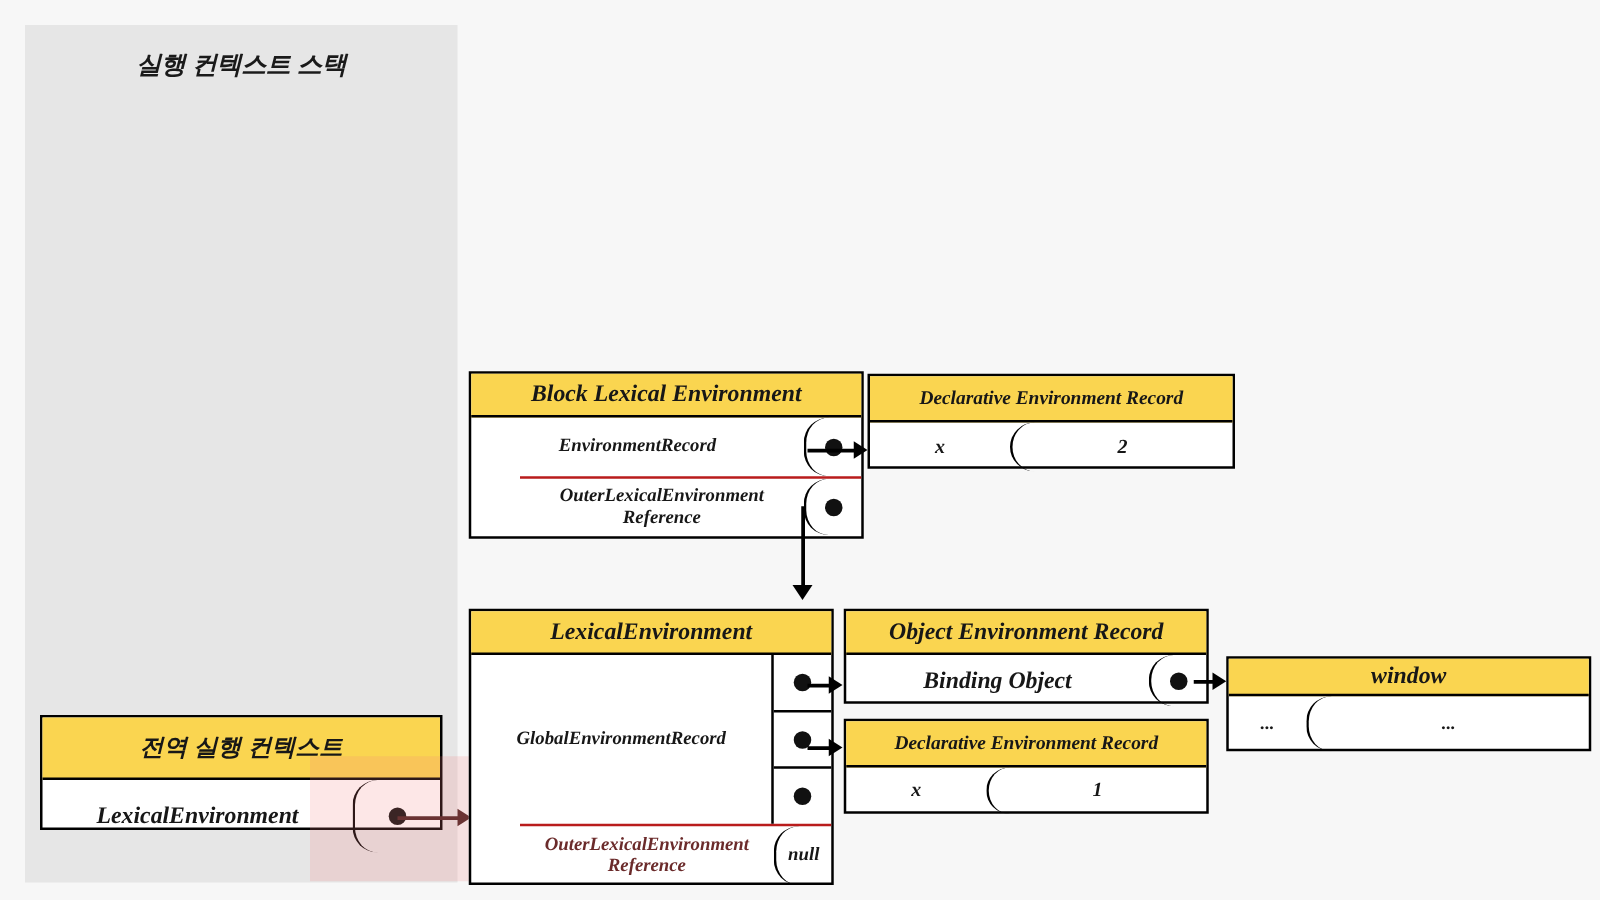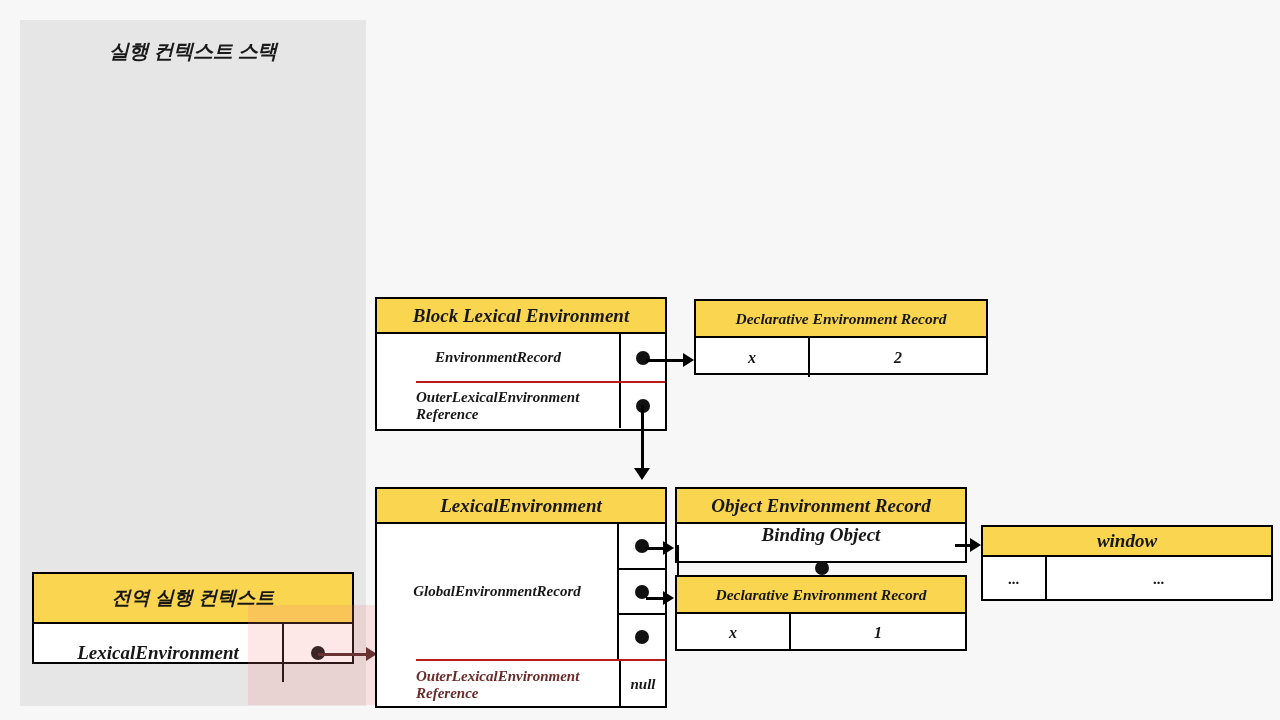--- a/index.html
+++ b/index.html
@@ -65,24 +65,25 @@
   .row {
     box-sizing: border-box;
     display: flex;
     align-items: stretch;
   }
   .cell {
     box-sizing: border-box;
     display: flex;
     align-items: center;
     justify-content: center;
-    text-align: left;
+    text-align: center;
     font-weight: bold;
     color: #171717;
     line-height: 1.12;
+    border-radius: 20px;
   }
   .bt { border-top: 2px solid #b91c1c; margin-left: 39px; }
   .bl { border-left: 2px solid #000000; }
 
   .dot {
     width: 14px;
     height: 14px;
     border-radius: 50%;
     background: #111111;
   }
@@ -137,21 +138,21 @@
     width: 220px;
     height: 100px;
     background: rgba(244, 130, 130, 0.19);
     pointer-events: none;
   }
 
   
   #block-lex-box {
     left: 375px;
     top: 297px;
-    width: 292px;
+    width: 316px;
     height: 134px;
   }
   #block-lex-box .box-head {
     height: 35px;
     font-size: 19px;
   }
   #block-lex-box .row { height: 47px; }
   #block-lex-box .r-label { flex: 1 1 auto; font-size: 15px; }
   #block-lex-box .r-ptr   { flex: 0 0 46px; }
 
@@ -223,21 +224,21 @@
   #obj-rec-box {
     left: 675px;
     top: 487px;
     width: 292px;
     height: 76px;
   }
   #obj-rec-box .box-head {
     height: 35px;
     font-size: 19px;
   }
-  #obj-rec-box .row { height: 41px; flex-direction: column; }
+  #obj-rec-box .row { height: 41px; }
   #obj-rec-box .b-label { flex: 1 1 auto; font-size: 19px; }
   #obj-rec-box .b-ptr   { flex: 0 0 46px; }
 
   
   #decl-rec-bottom {
     left: 675px;
     top: 575px;
     width: 292px;
     height: 76px;
   }

